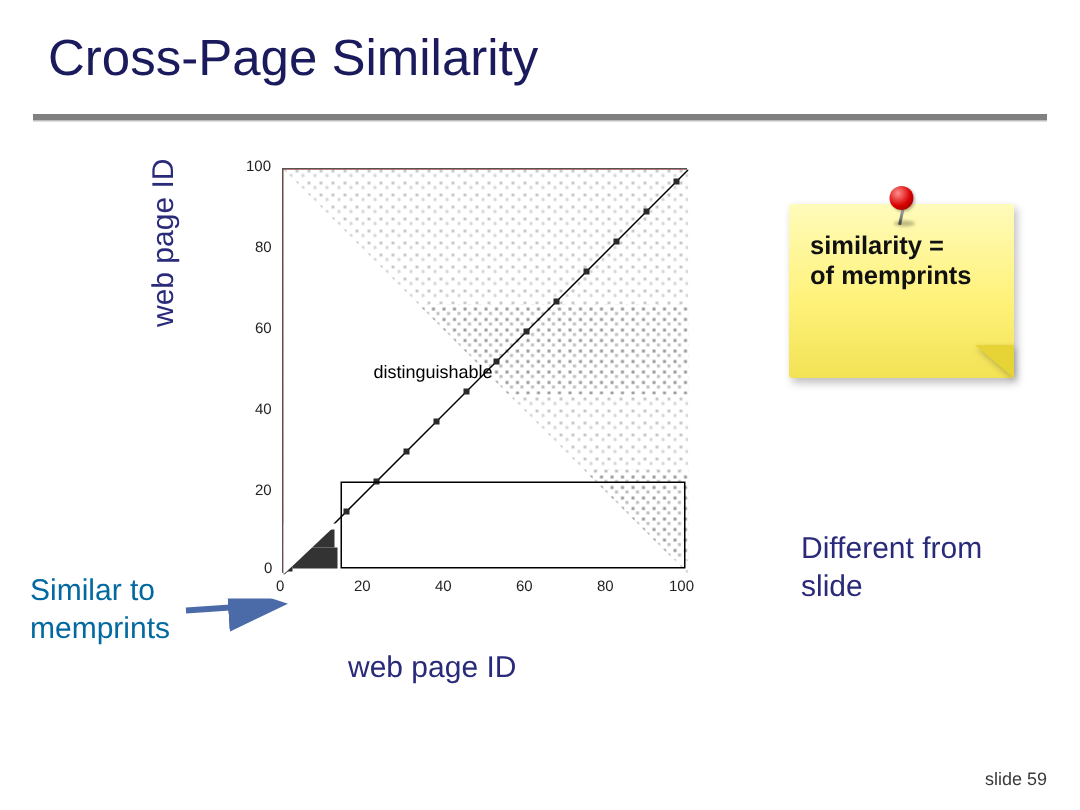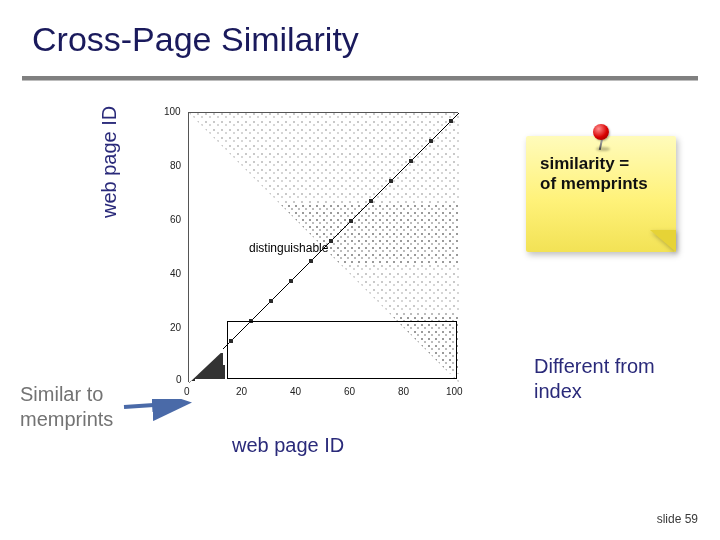--- a/index.html
+++ b/index.html
@@ -24,21 +24,21 @@
     border-left: 26px solid transparent; border-top: 22px solid #e6d336;
     filter: drop-shadow(1px 2px 2px rgba(0,0,0,0.25));
   }
   .pin { position: absolute; left: 64px; top: -2px; width: 22px; height: 28px; }
   .pin .head { position: absolute; left: 3px; top: 0; width: 16px; height: 16px; border-radius: 50%;
     background: radial-gradient(circle at 35% 30%, #ff8d8d, #d90000 55%, #7a0000);
     box-shadow: 1px 1px 2px rgba(0,0,0,0.3);
   }
   .pin .needle { position: absolute; left: 10px; top: 14px; width: 2px; height: 12px; background: linear-gradient(#bbb,#555); transform: rotate(12deg); }
   .pin .shadow { position: absolute; left: 6px; top: 23px; width: 14px; height: 4px; background: rgba(0,0,0,0.25); border-radius: 50%; filter: blur(1px); }
-  .annot-left { position: absolute; left: 20px; top: 382px; font-size: 20px; color: #737373; line-height: 1.25; }
+  .annot-left { position: absolute; left: 20px; top: 382px; font-size: 20px; color: #0369a1; line-height: 1.25; }
   .annot-right { position: absolute; left: 534px; top: 354px; font-size: 20px; color: #2a2a7a; line-height: 1.25; }
   .arrow-left { position: absolute; left: 122px; top: 399px; }
   .footer { position: absolute; right: 22px; bottom: 14px; font-size: 12px; color: #3a3a3a; }
   .plot-label { position: absolute; font-size: 12px; color: #000; white-space: nowrap; }
   .region-box { position:absolute; border:1.5px solid #000; }
 </style>
 </head>
 <body>
 
 <div class="slide">
@@ -130,21 +130,21 @@
     <div class="curl"></div>
     <div class="pin">
       <div class="needle"></div>
         <div class="head"></div>
         <div class="shadow"></div>
     </div>
   </div>
 
   <div class="annot-right">
     <div>Different from</div>
-    <div>index</div>
+    <div>slide</div>
   </div>
 
   <div class="annot-left">
     <div>Similar to</div>
     <div>memprints</div>
   </div>
   <svg class="arrow-left" width="70" height="36">
     <defs>
       <marker id="ah" markerWidth="10" markerHeight="8" refX="8" refY="4" orient="auto">
         <polygon points="0,0 10,4 0,8" fill="#4a6aa8"></polygon>

